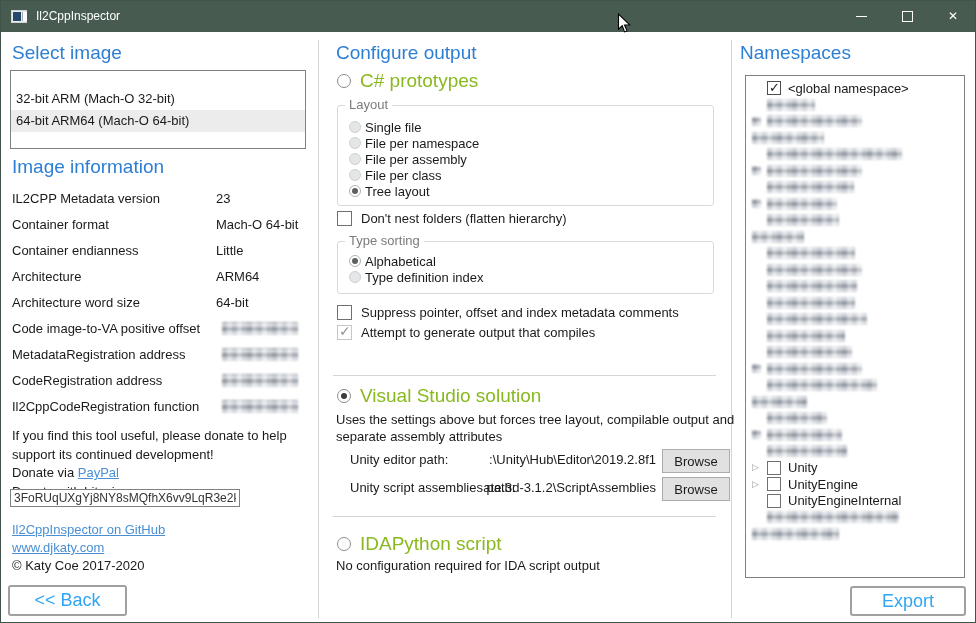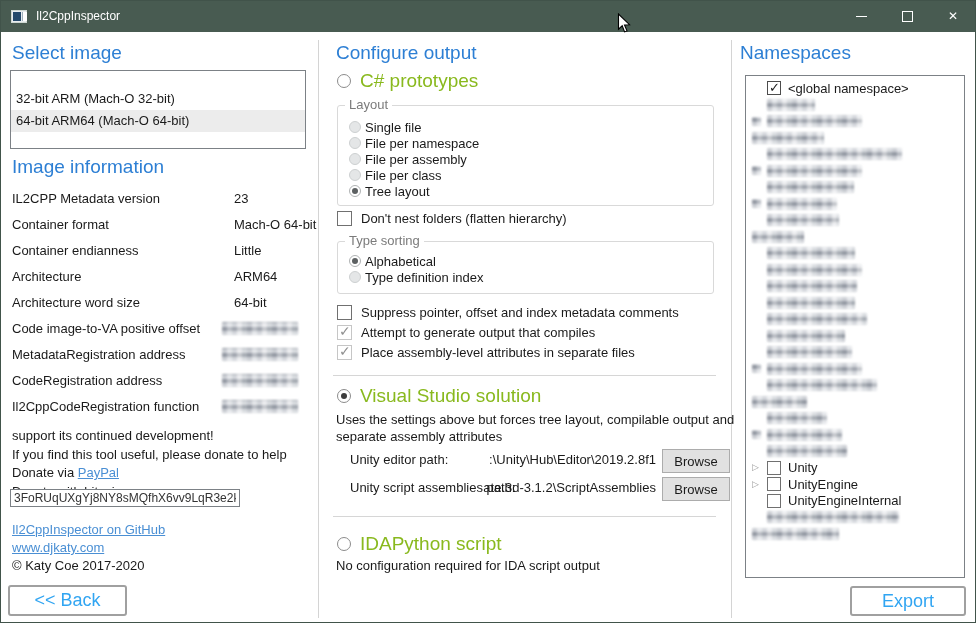--- a/index.html
+++ b/index.html
@@ -31,21 +31,21 @@
   #h-info{left:12px;top:156px}
   #h-config{left:336px;top:42px}
   #h-ns{left:740px;top:42px}
   
   #image-list{position:absolute;left:10px;top:70px;width:296px;height:79px;border:1px solid #7c8186;background:#fff;box-sizing:border-box;padding-top:17px}
   .img-item{height:22px;line-height:22px;padding-left:5px;font-size:13px;white-space:nowrap}
   .img-item.selected{background:#ececec}
   #info-rows{position:absolute;left:12px;top:186px;width:298px}
   .info-row{position:relative;height:26px}
   .info-row .lbl{position:absolute;left:0;top:5px;font-size:13px;white-space:nowrap}
-  .info-row .val{position:absolute;left:222px;top:5px;font-size:13px;white-space:nowrap}
+  .info-row .val{position:absolute;left:204px;top:5px;font-size:13px;white-space:nowrap}
   .info-row .px{position:absolute;left:210px;top:6px;width:76px}
   #donate{position:absolute;left:12px;top:427px;width:312px;font-size:13px;line-height:18.5px}
   .lnk{color:#4a8fd4;text-decoration:underline;cursor:pointer}
   #btc-input{position:absolute;left:10px;top:489px;width:230px;height:18px;box-sizing:border-box;border:1px solid #7c8186;font-family:inherit;font-size:12px;color:#333;padding:0 3px;background:#fff}
   #links{position:absolute;left:12px;top:521px;font-size:13px;line-height:18px}
   .big-btn{position:absolute;background:#fff;border:2px solid #a0a0a0;border-radius:3px;color:#31a5f2;font-size:18px;display:flex;align-items:center;justify-content:center;box-sizing:border-box;cursor:pointer}
   #back-btn{left:8px;top:585px;width:119px;height:31px}
   #export-btn{left:850px;top:586px;width:116px;height:30px}
   
   .sec-radio{position:absolute;display:flex;align-items:center;gap:9px}
@@ -169,22 +169,22 @@
       <span class="lbl">CodeRegistration address</span>
       <span class="px"></span>
     </div>
     <div class="info-row">
       <span class="lbl">Il2CppCodeRegistration function</span>
       <span class="px"></span>
     </div>
   </div>
 
 <div id="donate">
+  <div>If you find this tool useful, please donate to help</div>
   <div>support its continued development!</div>
-  <div>If you find this tool useful, please donate to help</div>
   <div><span>Donate via </span><span class="lnk">PayPal</span></div>
   <div>Donate with bitcoin:</div>
 </div>
 <input id="btc-input" value="3FoRUqUXgYj8NY8sMQfhX6vv9LqR3e2kzz" style="">
 
 <div id="links">
   <div><span class="lnk">Il2CppInspector on GitHub</span></div>
   <div><span class="lnk">www.djkaty.com</span></div>
   <div>© Katy Coe 2017-2020</div>
 </div>
@@ -245,24 +245,20 @@
 
 <div id="extra-checks">
     <div class="chk-row">
       <span class="ck"></span>
       <span>Suppress pointer, offset and index metadata comments</span>
     </div>
     <div class="chk-row">
       <span class="ck checked dis"></span>
       <span>Attempt to generate output that compiles</span>
     </div>
-    <div class="chk-row">
-      <span class="ck checked dis"></span>
-      <span>Place assembly-level attributes in separate files</span>
-    </div>
   </div>
 
 <div class="sec-radio" id="vs-row">
   <span class="rdo sel"></span>
   <span class="sec-label">Visual Studio solution</span>
 </div>
 <div id="vs-desc">Uses the settings above but forces tree layout, compilable output and separate assembly attributes</div>
 
 <span class="field-label" id="f1-label">Unity editor path:</span>
 <span class="field-value" id="f1-value">:\Unity\Hub\Editor\2019.2.8f1</span>

